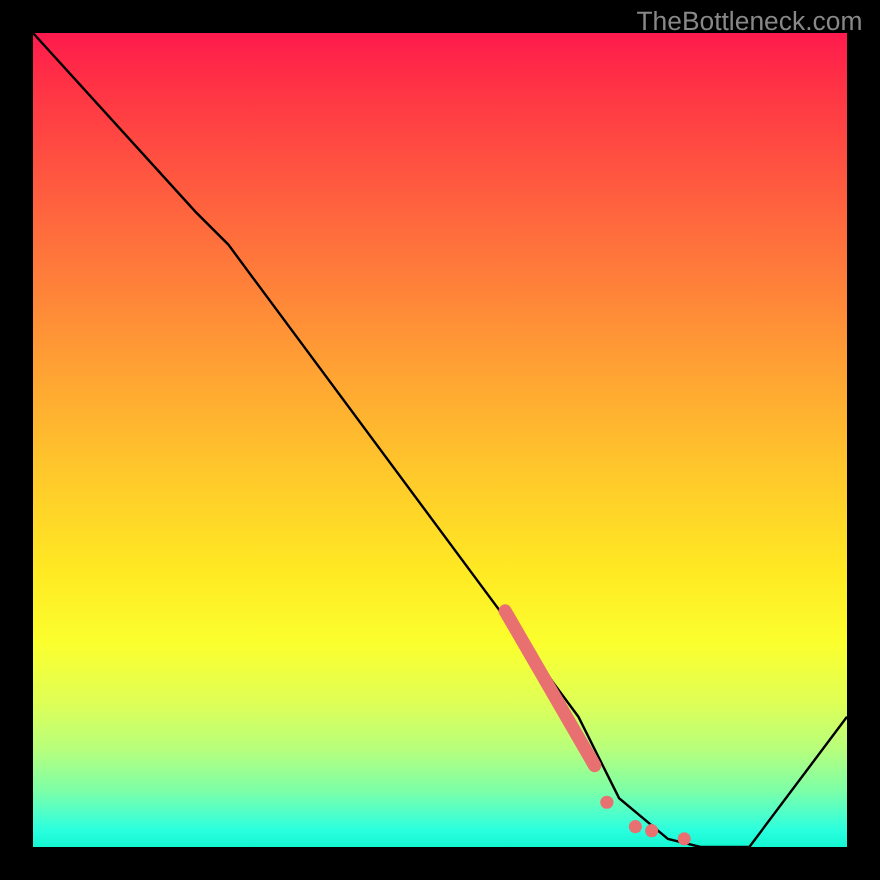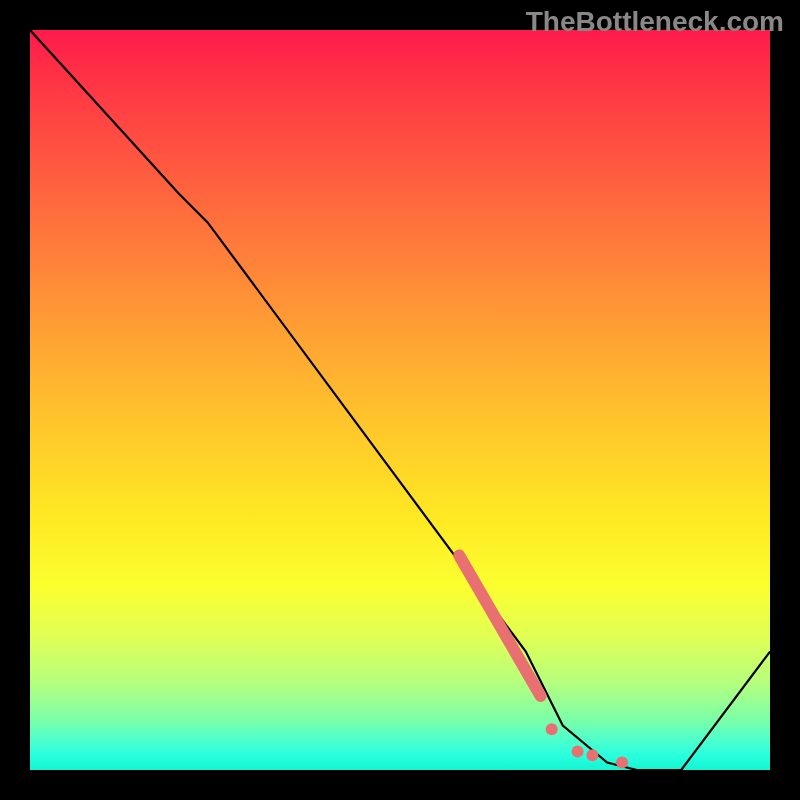--- a/index.html
+++ b/index.html
@@ -9,22 +9,22 @@
     background: #000;
     position: relative;
     overflow: hidden;
   }
   .watermark {
     position: absolute;
     top: 6px;
     right: 16px;
     color: #888;
     font-family: Arial, sans-serif;
-    font-size: 28px;
-    font-weight: 700;
+    font-size: 24px;
+    font-weight: 400;
     z-index: 10;
   }
   .plot-area {
     position: absolute;
     left: 30px;
     top: 30px;
     width: 740px;
     height: 740px;
   }
   .gradient-bg {

